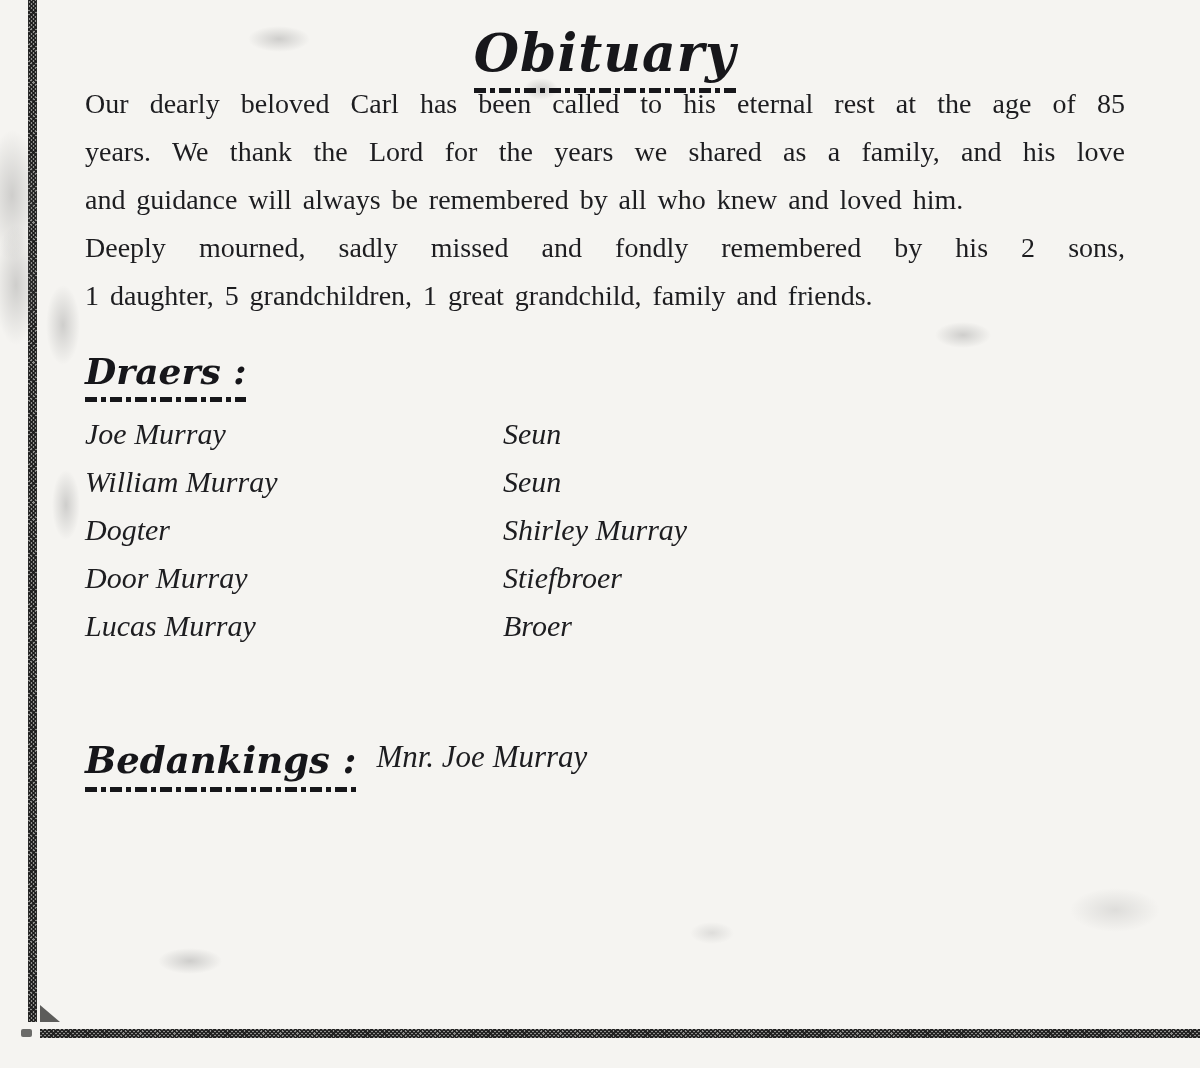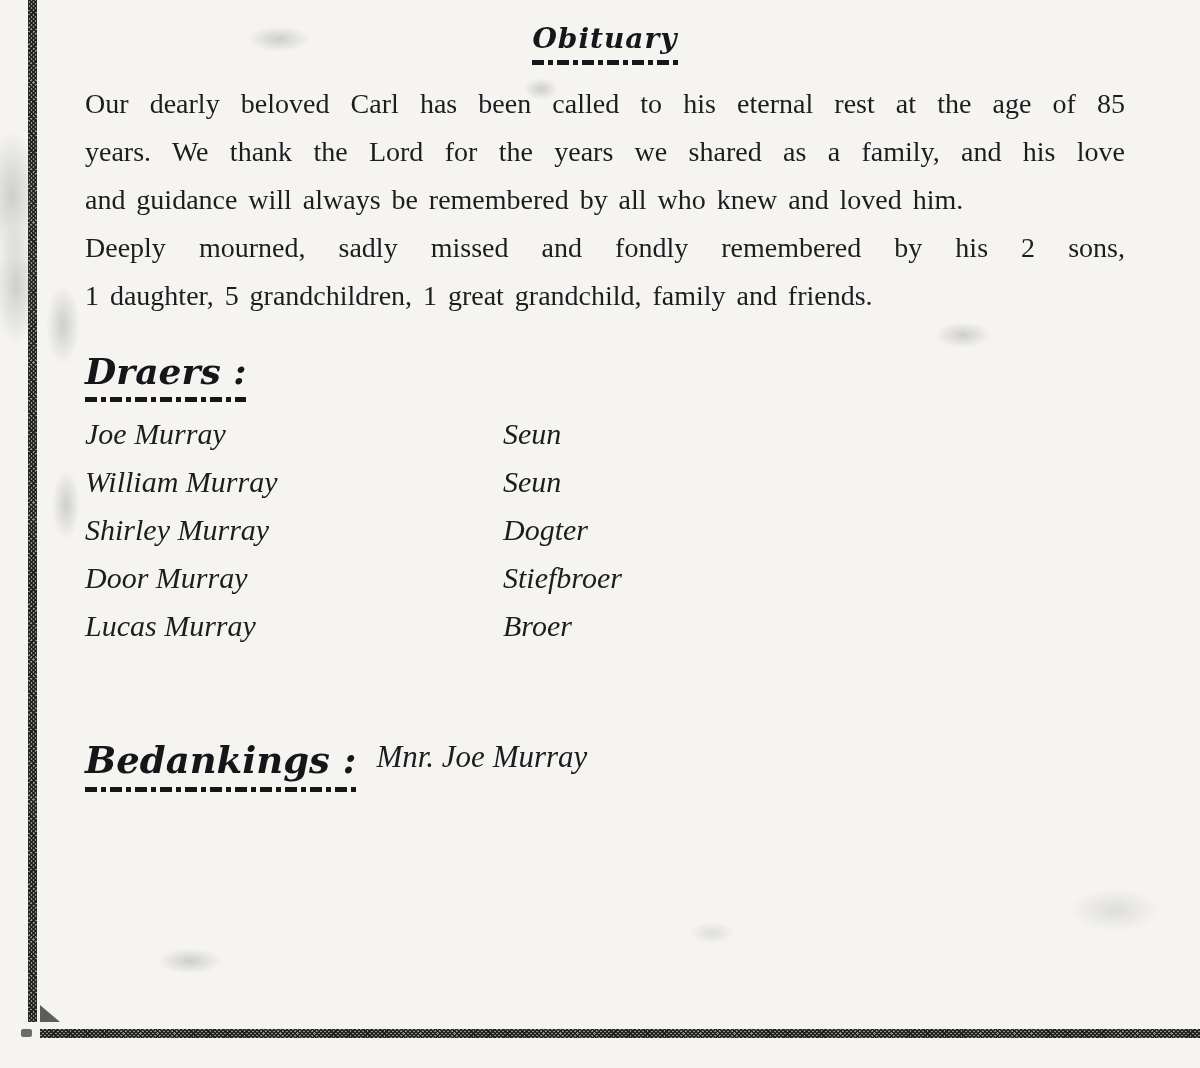--- a/index.html
+++ b/index.html
@@ -72,21 +72,21 @@
     position: absolute;
     left: 85px; top: 22px;
     width: 1040px;
     text-align: center;
   }
   .title {
     display: inline-block;
     font-family: "DejaVu Serif", serif;
     font-weight: bold;
     font-style: italic;
-    font-size: 28px;
+    font-size: 52px;
     letter-spacing: 1px;
     color: #17171b;
   }
 
   
   .obit {
     position: absolute;
     left: 85px; top: 80px;
     width: 1040px;
     font-size: 28px;
@@ -176,22 +176,22 @@
 <div class="names">
   <div class="name-row">
     <span>Joe Murray</span>
     <span>Seun</span>
   </div>
   <div class="name-row">
     <span>William Murray</span>
     <span>Seun</span>
   </div>
   <div class="name-row">
+    <span>Dogter</span>
     <span>Shirley Murray</span>
-    <span>Dogter</span>
   </div>
   <div class="name-row">
     <span>Door Murray</span>
     <span>Stiefbroer</span>
   </div>
   <div class="name-row">
     <span>Lucas Murray</span>
     <span>Broer</span>
   </div>
 </div>

